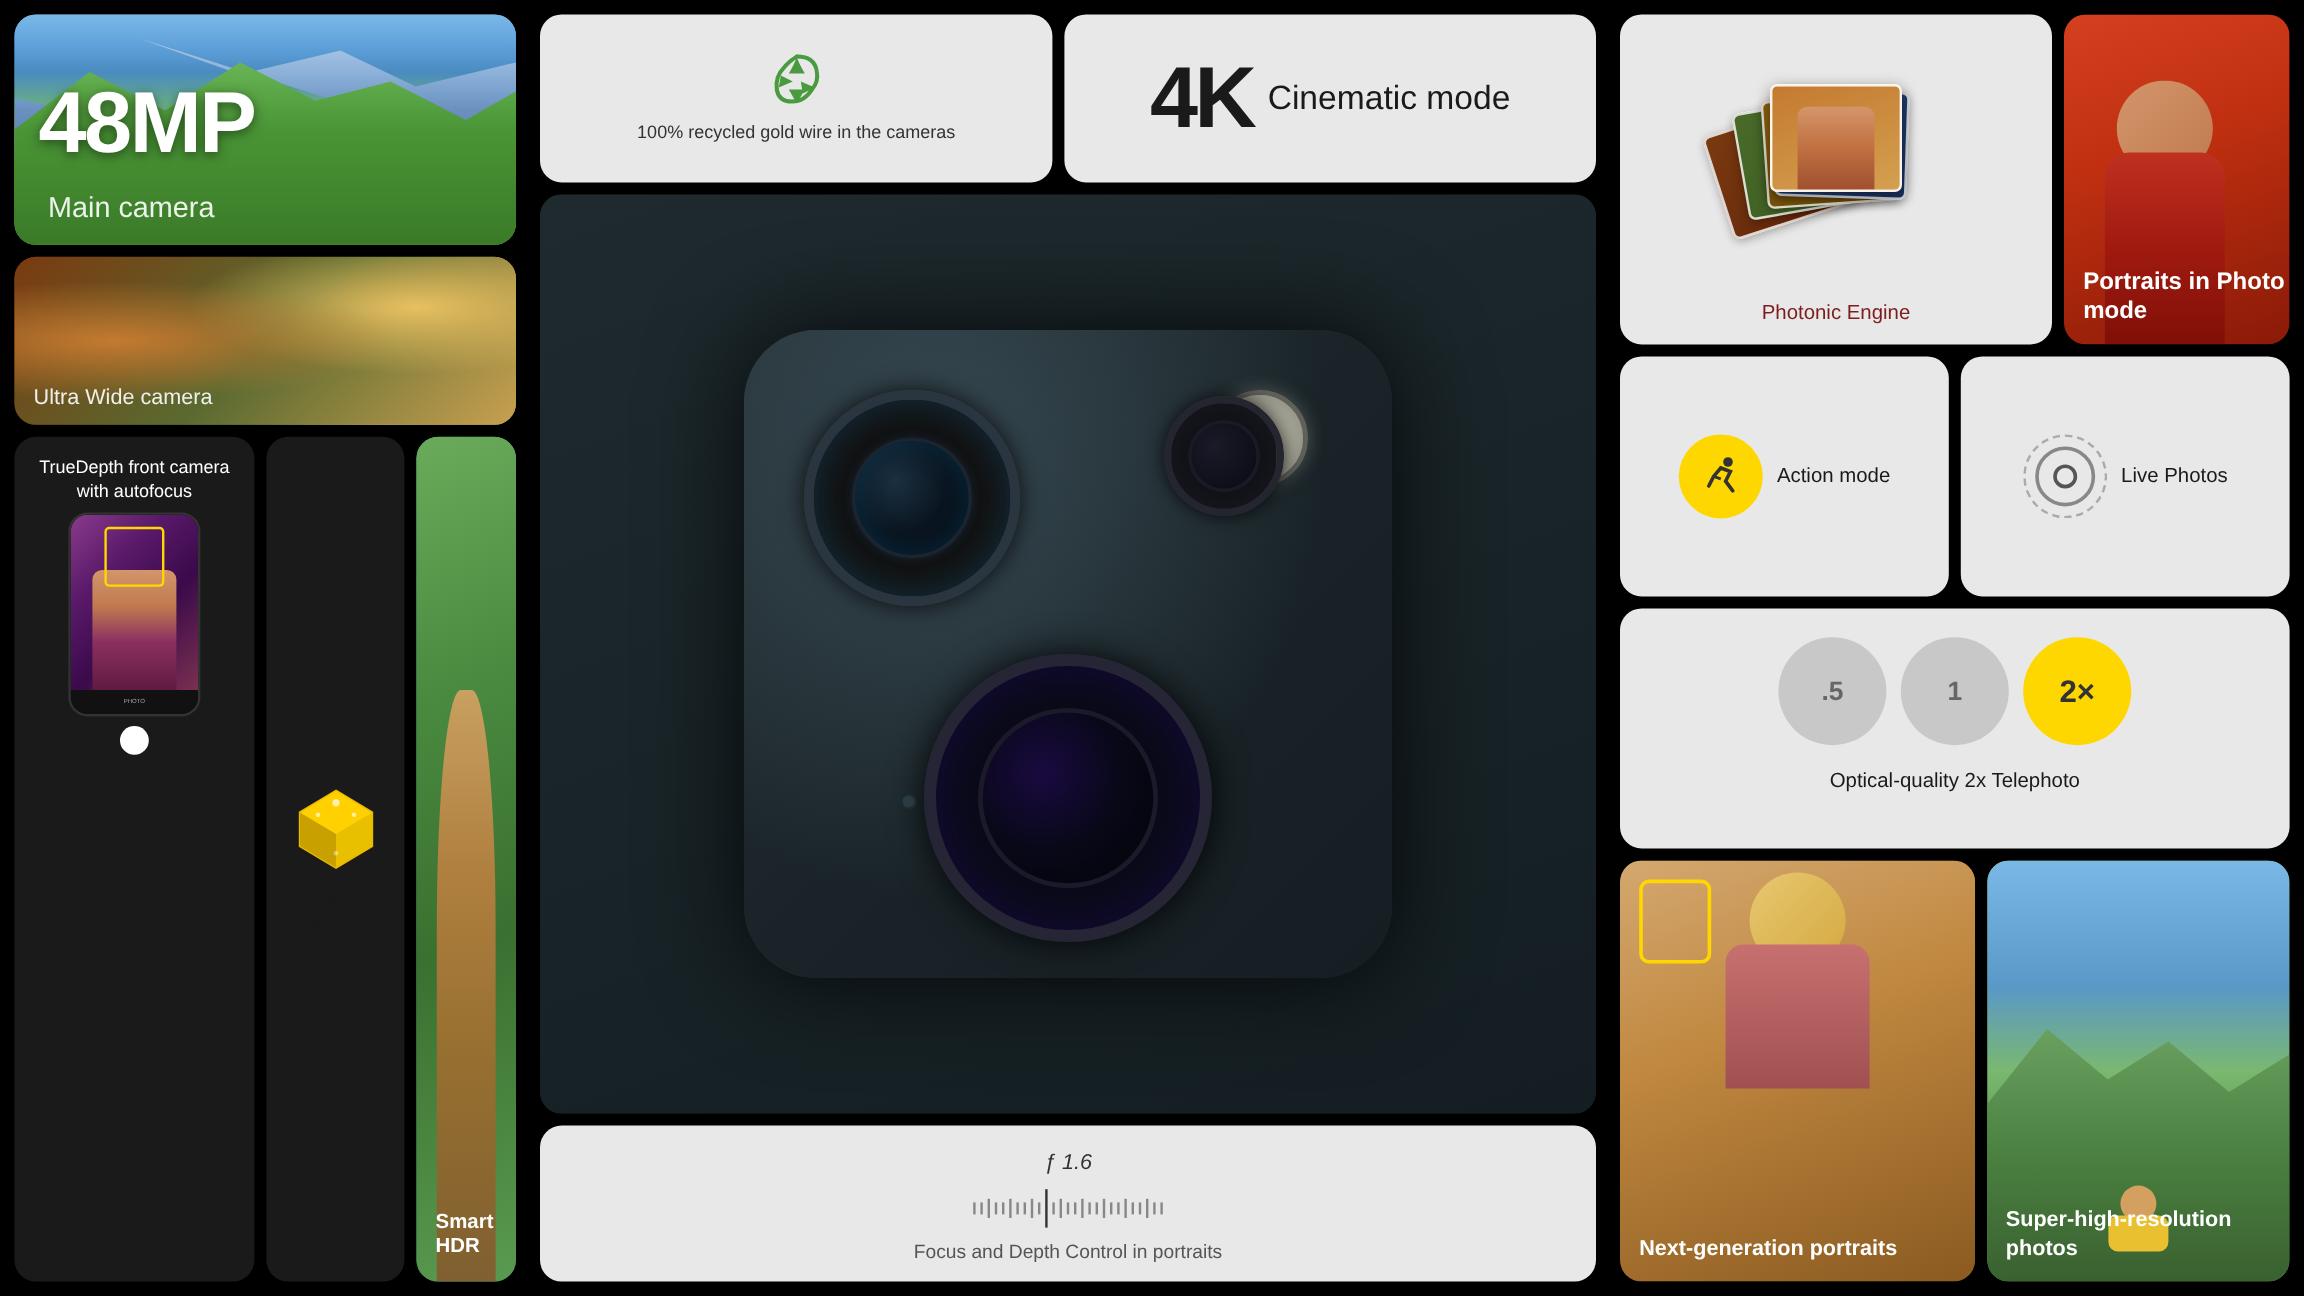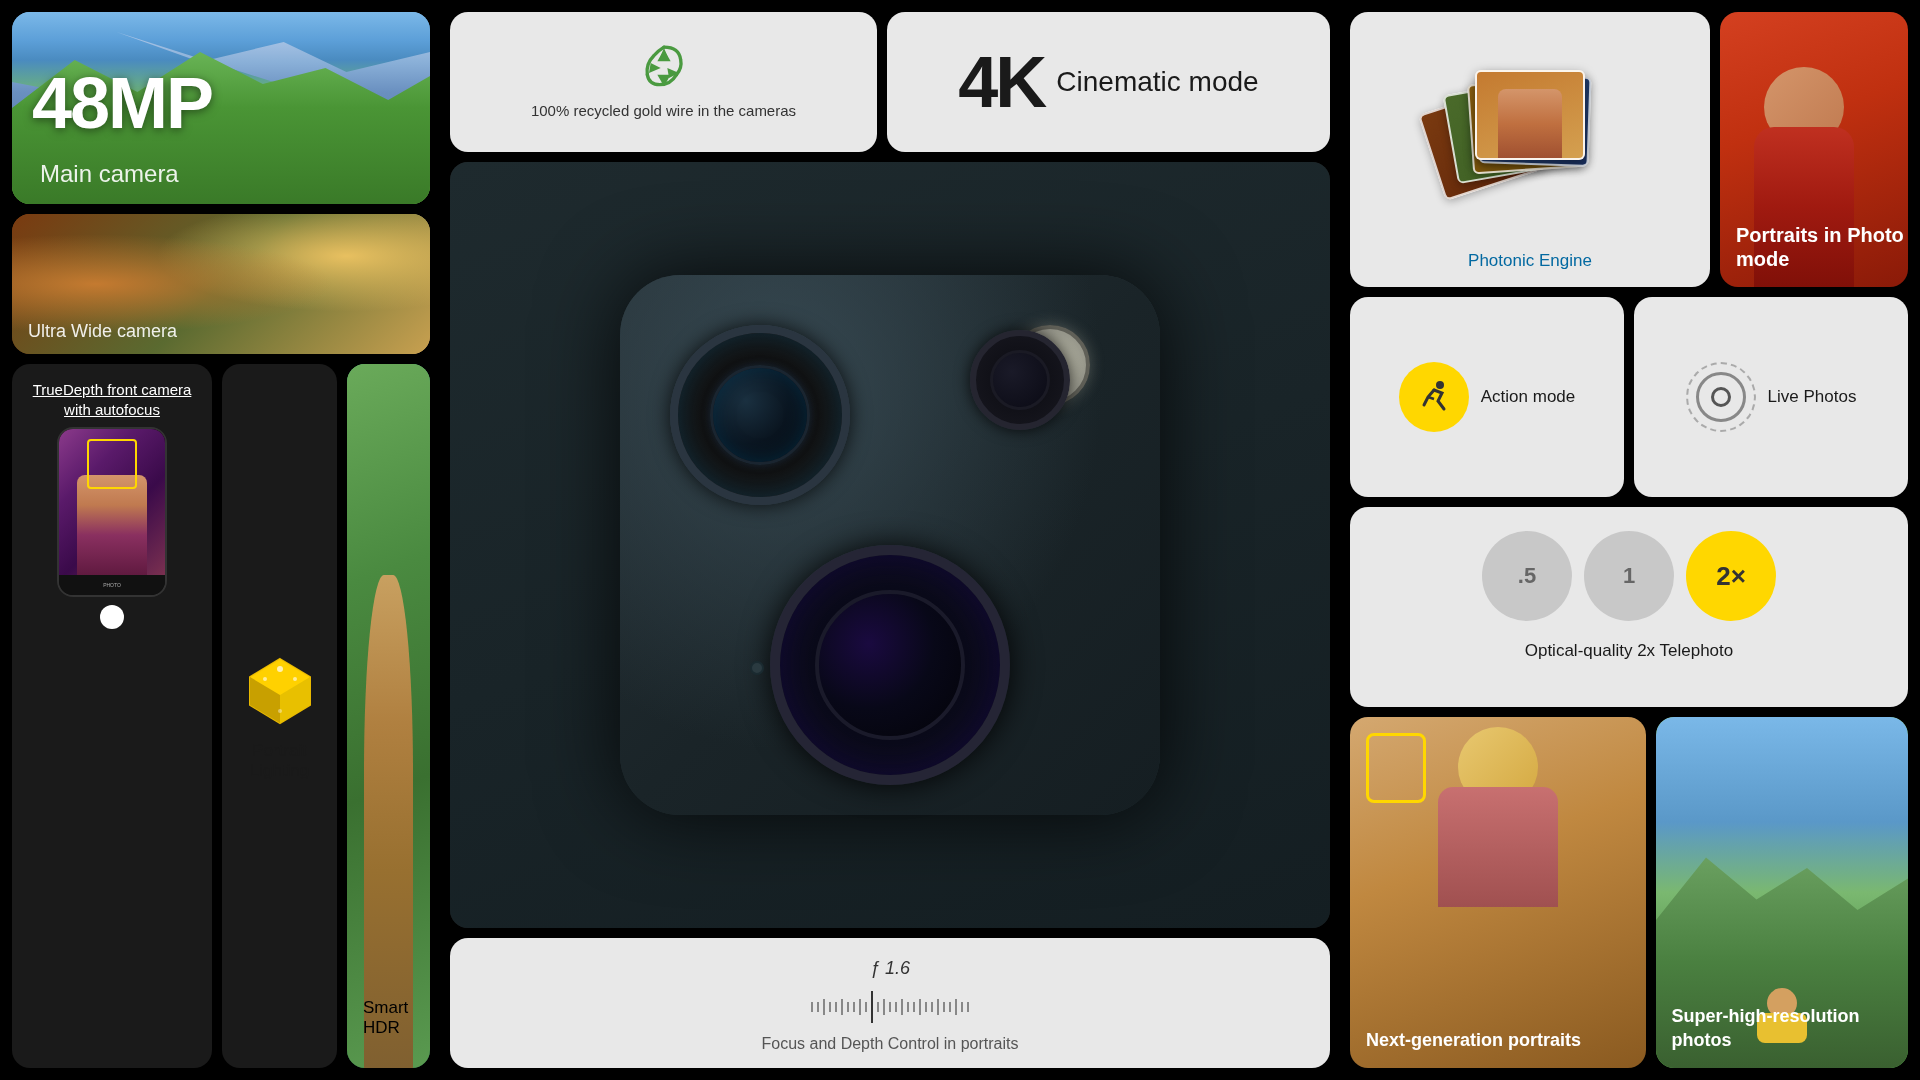--- a/index.html
+++ b/index.html
@@ -117,21 +117,20 @@
       align-items: center;
       gap: 8px;
     }
 
     .truedepth-title {
       font-size: 15px;
       color: #fff;
       text-align: center;
       font-weight: 500;
       line-height: 1.3;
-      text-decoration: underline;
     }
 
     .phone-mockup {
       width: 110px;
       height: 170px;
       background: #111;
       border-radius: 16px;
       border: 2px solid #333;
       display: flex;
       flex-direction: column;
@@ -738,21 +737,21 @@
           <circle cx="40" cy="60" r="2" fill="#fff" opacity="0.4"></circle>
         </svg>
         <span class="mode-label">Portrait Lighting</span>
       </div>
 
       <div class="card-smart-hdr">
         <div class="smart-hdr-bg"></div>
 
         <div style="position:absolute;inset:0;background:linear-gradient(160deg,#6aaa5a 0%,#4a8a40 30%,#3a7030 60%,#5a9a50 100%);border-radius:18px;"></div>
         <div style="position:absolute;bottom:0;left:20%;width:60%;height:70%;background:linear-gradient(180deg,#c8a060 0%,#b08040 30%,#987030 60%,#806030 100%);border-radius:40% 40% 0 0;"></div>
-        <span style="position:absolute;bottom:30px;left:16px;font-size:17px;color:#000000;font-weight:400;">Smart HDR</span>
+        <span style="position:absolute;bottom:20px;left:16px;font-size:17px;color:#ffffff;font-weight:700;">Smart HDR</span>
       </div>
 
     </div>
   </div>
 
   <div class="center-col">
 
     <div class="top-features">
 
       <div class="feature-card feature-recycled">
@@ -849,21 +848,21 @@
             <div style="position:absolute;width:110px;height:90px;border-radius:6px;border:2px solid rgba(255,255,255,0.8);box-shadow:0 2px 8px rgba(0,0,0,0.3);transform:rotate(-18deg) translate(-50px,-10px);background:linear-gradient(135deg,#7a3a10,#5a2008);top:20px;left:30px;"></div>
             <div style="position:absolute;width:110px;height:90px;border-radius:6px;border:2px solid rgba(255,255,255,0.8);box-shadow:0 2px 8px rgba(0,0,0,0.3);transform:rotate(-10deg) translate(-30px,-5px);background:linear-gradient(135deg,#4a6a2a,#3a5a20);top:15px;left:30px;"></div>
             <div style="position:absolute;width:110px;height:90px;border-radius:6px;border:2px solid rgba(255,255,255,0.8);box-shadow:0 2px 8px rgba(0,0,0,0.3);transform:rotate(-4deg) translate(-10px,0);background:linear-gradient(135deg,#8B6010,#6a4a08);top:10px;left:30px;"></div>
             <div style="position:absolute;width:110px;height:90px;border-radius:6px;border:2px solid rgba(255,255,255,0.8);box-shadow:0 2px 8px rgba(0,0,0,0.3);transform:rotate(2deg);background:linear-gradient(135deg,#2a4a7a,#1a3060);top:5px;left:30px;"></div>
 
             <div style="position:absolute;width:110px;height:90px;border-radius:6px;border:2px solid rgba(255,255,255,0.9);box-shadow:0 4px 12px rgba(0,0,0,0.4);background:linear-gradient(160deg,#c47a30,#d4a050);top:0;left:25px;overflow:hidden;">
               <div style="position:absolute;bottom:0;left:20%;width:60%;height:80%;background:linear-gradient(180deg,#d4956a,#c07040,#a05030);border-radius:8px 8px 0 0;"></div>
             </div>
           </div>
         </div>
-        <span style="font-size:17px;color:#0369a1;font-weight:500;">Photonic Engine</span>
+        <span style="font-size:17px;color:#7f1d1d;font-weight:500;">Photonic Engine</span>
       </div>
 
       <div class="portraits-card">
         <div class="portraits-bg"></div>
 
         <div style="position:absolute;bottom:0;left:50%;transform:translateX(-50%);width:120px;height:220px;overflow:hidden;">
           <div style="position:absolute;top:0;left:10px;width:80px;height:80px;border-radius:50%;background:linear-gradient(135deg,#d4956a,#c07a50);"></div>
           <div style="position:absolute;top:60px;left:0;width:100px;height:160px;background:linear-gradient(180deg,#c03020 0%,#a01a10 50%,#801008 100%);border-radius:20px 20px 0 0;"></div>
         </div>
         <span class="portraits-label">Portraits in Photo mode</span>

